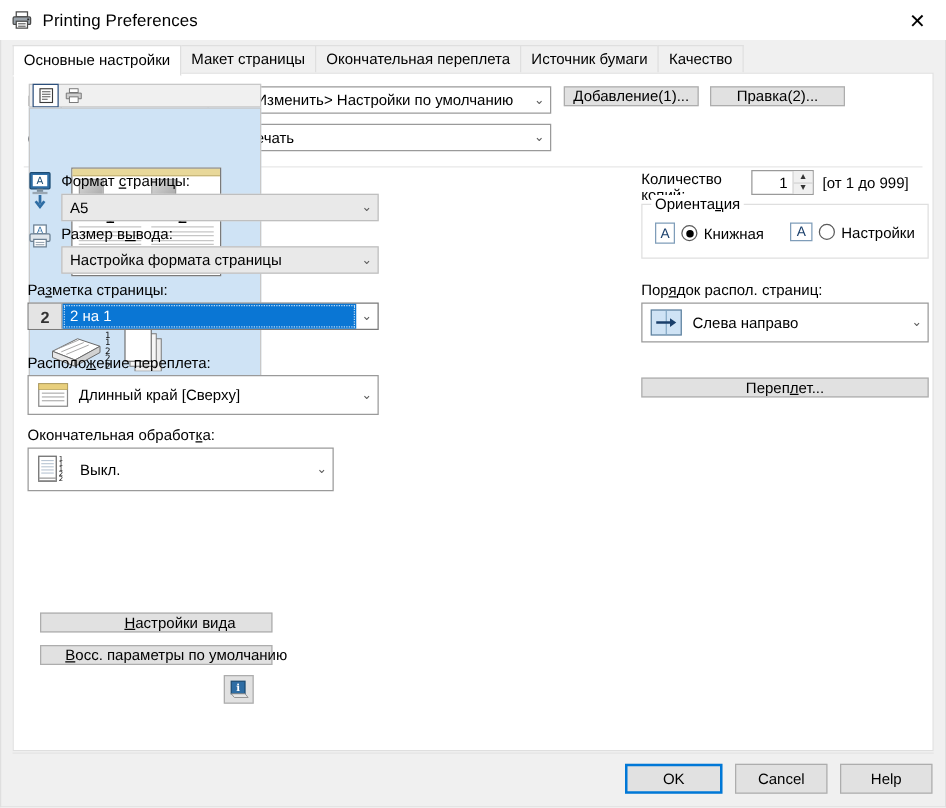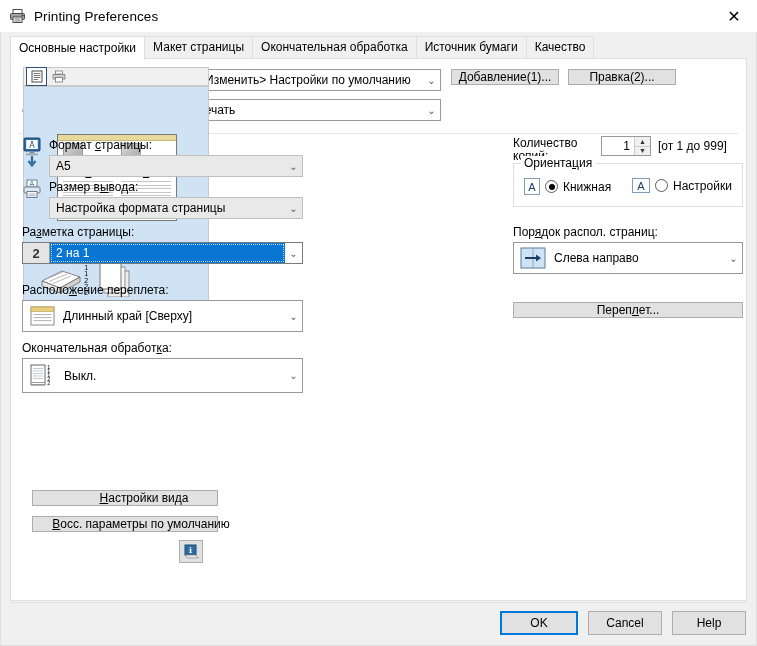--- a/index.html
+++ b/index.html
@@ -173,21 +173,21 @@
   </span>
   <span id="title-text">Printing Preferences</span>
   <div id="close-btn">✕</div>
 </div>
 
 <div id="window-body">
 
   <div id="tabstrip">
     <div class="tab active">Основные настройки</div>
     <div class="tab">Макет страницы</div>
-    <div class="tab">Окончательная обработка</div>
+    <div class="tab">Окончательная переплета</div>
     <div class="tab">Источник бумаги</div>
     <div class="tab">Качество</div>
   </div>
 
   <div id="tabpage">
 
     <div class="lbl" style="position:absolute;left:11px;top:15px;">Пр<span class="u">о</span>филь:</div>
     <div class="combo" style="position:absolute;left:155px;top:10px;width:275px;">
       <span class="cicon">
         <svg width="18" height="14" viewBox="0 0 18 14">
@@ -342,21 +342,21 @@
           <rect x="3.5" y="8" width="18" height="1.1" fill="#b9b9b9"></rect>
           <rect x="3.5" y="11" width="18" height="1.1" fill="#b9b9b9"></rect>
           <rect x="3.5" y="14" width="18" height="1.1" fill="#b9b9b9"></rect>
         </svg>
       </span>
       <span class="ctext" style="padding-left:0;">Длинный край [Сверху]</span>
       <span class="carrow">⌄</span>
     </div>
 
     <div class="lbl" style="position:absolute;left:11px;top:282px;">Окончательная обработ<span class="u">к</span>а:</div>
-    <div class="combo" style="position:absolute;left:11px;top:299px;width:281px;height:35px;">
+    <div class="combo" style="position:absolute;left:11px;top:299px;width:245px;height:35px;">
       <span class="cicon" style="margin-left:7px;margin-right:8px;">
         <svg width="26" height="26" viewBox="0 0 26 26">
           <rect x="1" y="2" width="14" height="20" fill="#ffffff" stroke="#6a6a6a"></rect>
           <rect x="1" y="19" width="14" height="1" fill="#9a9a9a"></rect>
           <rect x="1" y="21" width="14" height="1" fill="#9a9a9a"></rect>
           <g fill="#b9c6d4">
             <rect x="3" y="5" width="10" height=".9"></rect>
               <rect x="3" y="7.5" width="10" height=".9"></rect>
             <rect x="3" y="10" width="10" height=".9"></rect>
               <rect x="3" y="12.5" width="10" height=".9"></rect>

